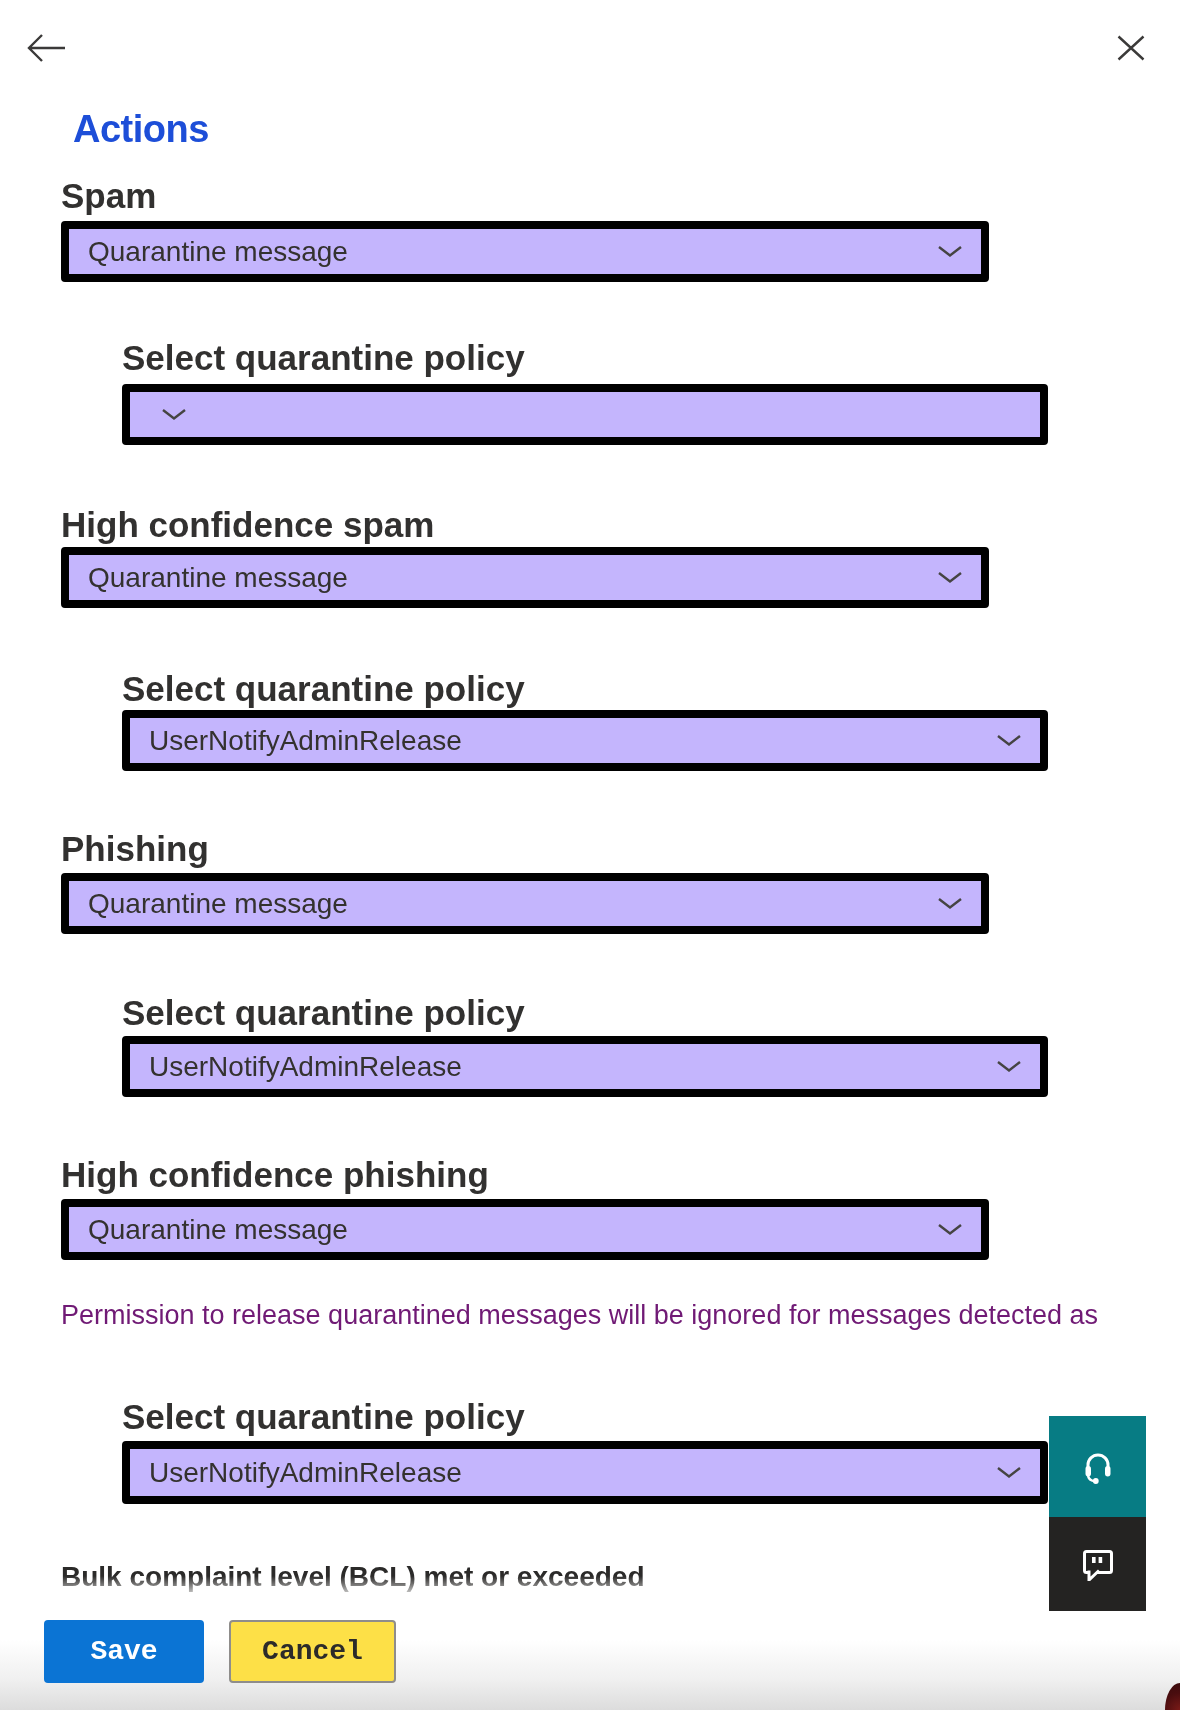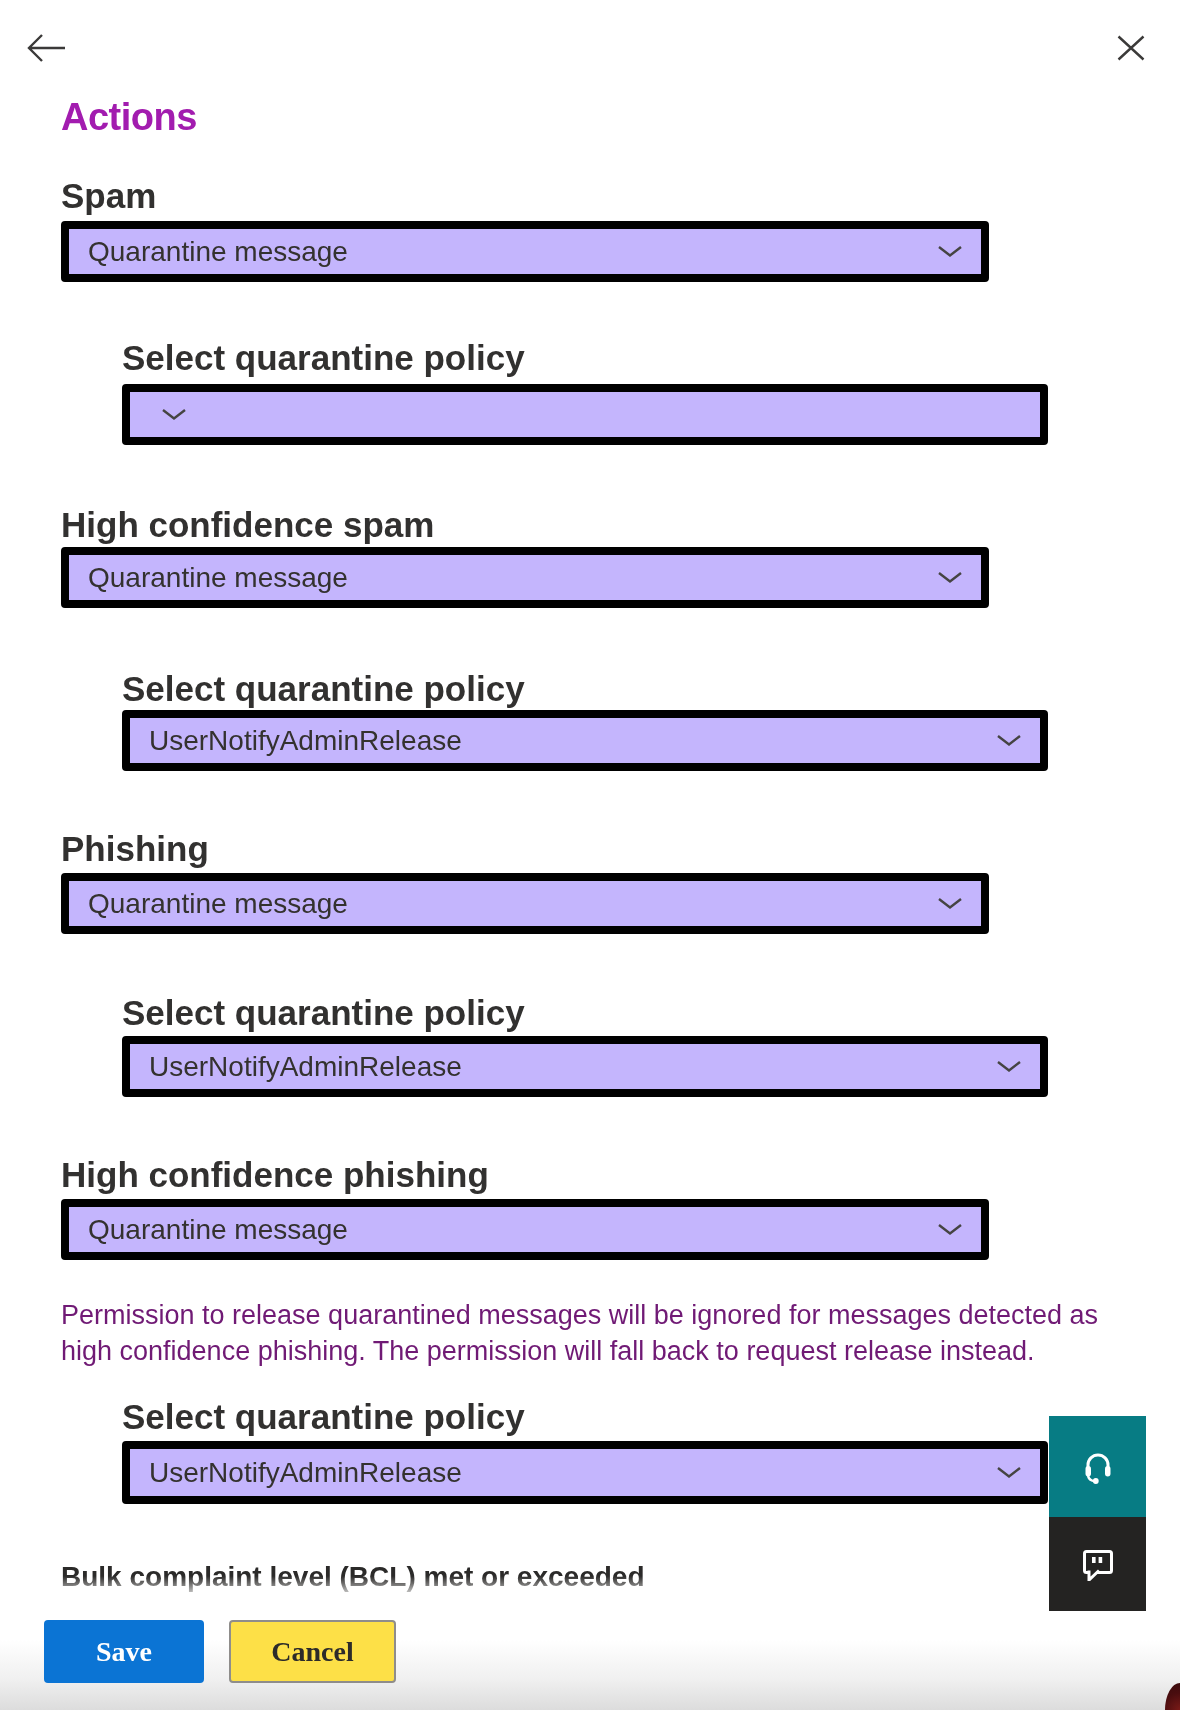--- a/index.html
+++ b/index.html
@@ -5,22 +5,22 @@
   html,body{margin:0;padding:0;background:#fff;}
   .page{
     position:relative;width:1180px;height:1710px;background:#ffffff;
     font-family:"Liberation Sans", sans-serif;overflow:hidden;
   }
   .icon-btn{
     position:absolute;background:transparent;border:none;padding:0;margin:0;
     cursor:pointer;display:flex;align-items:center;justify-content:center;
   }
   .title{
-    position:absolute;left:61px;top:96px;margin:0;
-    font-size:38px;font-weight:700;color:#a21caf;letter-spacing:-0.5px;
+    position:absolute;left:61px;top:96px;margin:12px;
+    font-size:38px;font-weight:700;color:#1d4ed8;letter-spacing:-0.5px;
   }
   .field-label{
     position:absolute;font-size:35px;font-weight:700;color:#323130;line-height:1;
   }
   .dropdown{
     position:absolute;background:#c4b5fd;border:8px solid #000000;border-radius:4px;
     display:flex;align-items:center;justify-content:space-between;
     padding:0 18px 0 19px;box-sizing:border-box;cursor:pointer;
   }
   .dd-value{font-size:28px;color:#34322f;white-space:nowrap;}
@@ -33,21 +33,21 @@
   .bulk-clip{
     position:absolute;left:61px;top:1561px;width:820px;height:32px;overflow:hidden;
   }
   .bulk-clip span{font-size:28px;font-weight:700;color:#2b2a29;white-space:nowrap;}
   .bulk-fade{
     position:absolute;left:0;top:1576px;width:1040px;height:28px;
     background:linear-gradient(180deg, rgba(255,255,255,0) 0%, #ffffff 85%);
     pointer-events:none;
   }
   .btn{
-    position:absolute;border-radius:4px;font-family:Liberation Serif, serif;
+    position:absolute;border-radius:4px;font-family:Liberation Mono, monospace;
     font-size:28px;font-weight:700;cursor:pointer;z-index:3;
     display:flex;align-items:center;justify-content:center;box-sizing:border-box;
   }
   .btn.primary{left:44px;top:1620px;width:160px;height:63px;background:#0b74d4;border:none;color:#ffffff;}
   .btn.default{left:229px;top:1620px;width:167px;height:63px;background:#fde047;border:2px solid #8f8d8b;color:#2c2b2a;}
   .side{
     position:absolute;border:none;padding:0;margin:0;cursor:pointer;z-index:2;
     display:flex;align-items:center;justify-content:center;
   }
   .side.support{left:1049px;top:1416px;width:97px;height:101px;background:#077c84;}
@@ -132,21 +132,20 @@
   <div class="field-label" style="left:61px;top:1157px;">High confidence phishing</div>
   <div class="dropdown" style="left:61px;top:1199px;width:928px;height:61px;" role="combobox">
     <span class="dd-value">Quarantine message</span>
     <svg class="chev" width="26" height="13" viewBox="0 0 26 13">
         <path d="M2 2 L13 10.5 L24 2" fill="none" stroke="#454442" stroke-width="2.4"></path>
       </svg>
   </div>
 
   <p class="note">
     <span>Permission to release quarantined messages will be ignored for messages detected as</span>
-    <span>high confidence phishing. The permission will fall back to request release instead.</span>
   </p>
 
   <div class="field-label" style="left:122px;top:1399px;">Select quarantine policy</div>
   <div class="dropdown" style="left:122px;top:1441px;width:926px;height:63px;" role="combobox">
     <span class="dd-value">UserNotifyAdminRelease</span>
     <svg class="chev" width="26" height="13" viewBox="0 0 26 13">
         <path d="M2 2 L13 10.5 L24 2" fill="none" stroke="#454442" stroke-width="2.4"></path>
       </svg>
   </div>
 

